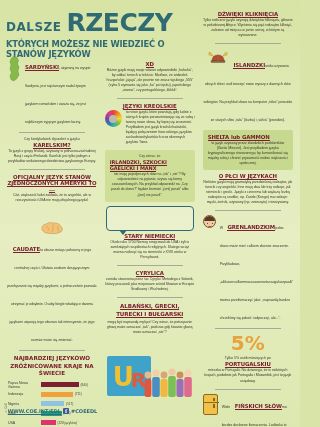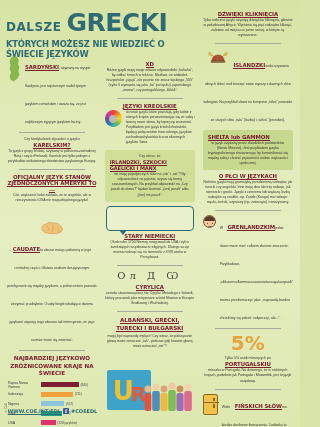--- a/index.html
+++ b/index.html
@@ -254,23 +254,23 @@
   .crowd { position:absolute; right:0px; bottom:4px; width:52px; height:36px; }
 </style>
 </head>
 <body>
 
 <div class="poster">
 
   <div class="header">
     <div class="title-line1">
       <span class="t-dalsze">DALSZE</span>
-      <span class="t-rzeczy">GRECKI</span>
-    </div>
-    <div class="title-line2">KTÓRYCH MOŻESZ NIE WIEDZIEĆ O ŚWIECIE JĘZYKÓW</div>
+      <span class="t-rzeczy">RZECZY</span>
+    </div>
+    <div class="title-line2">KTÓRYCH MOŻESZ NIE WIEDZIEĆ O STANÓW JĘZYKÓW</div>
   </div>
 
   <div class="col col-left">
 
     <div class="block">
       <div class="sard-row">
         <svg class="sard-map" viewBox="0 0 30 52">
           <path d="M13 1 L20 3 L23 9 L21 16 L24 22 L22 30 L24 38 L19 46 L13 50 L8 47 L6 40 L9 33 L6 26 L8 18 L6 11 L9 4 Z" fill="#86b84a" stroke="#5d8c2f" stroke-width="0.8"></path>
         </svg>
         <div style="flex:1;text-align:left;">
@@ -382,21 +382,20 @@
     </div>
 
     <div class="block" style="margin-top:-6px;">
       <div class="bh-c"><span class="u">STARY NIEMIECKI</span></div>
       <div class="body">Około roku 1700 Niemcy emigrowali do USA i żyli w zamkniętych wspólnotach religijnych. Dlatego wciąż można natknąć się na niemiecki z XVIII wieku w Pensylwanii.</div>
     </div>
 
     <div class="rule"></div>
 
     <div class="block">
-      <div class="glyphs">Ол Д Ѡ</div>
       <div class="bh-c"><span class="u">CYRYLICA</span></div>
       <div class="body">została stworzona przez św. Cyryla i Metodego z Salonik, którzy pracowali jako misjonarze wśród Słowian w Europie Środkowej i Wschodniej.</div>
     </div>
 
     <div class="rule"></div>
 
     <div class="block">
       <div class="bh-c" style="font-size:5.6px;line-height:1.5;">
         <span class="u">ALBAŃSKI, GRECKI,</span><br>
         <span class="u">TURECKI I BUŁGARSKI</span>

